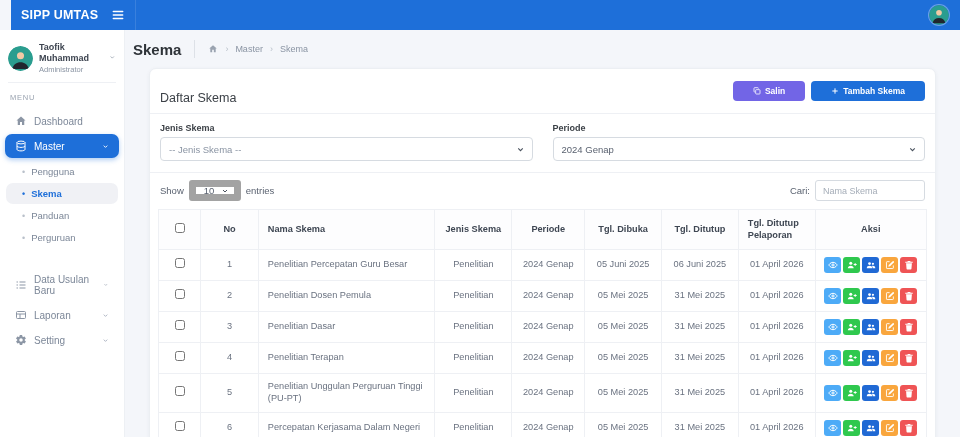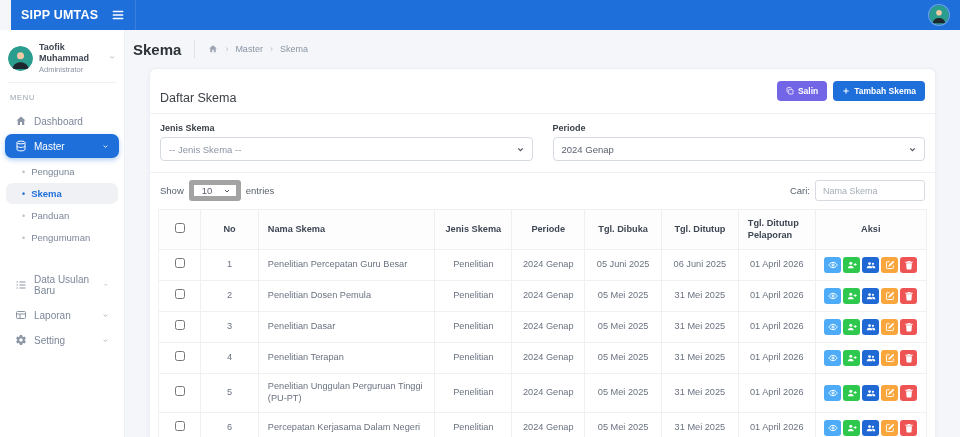--- a/index.html
+++ b/index.html
@@ -53,36 +53,36 @@
   .crumb-home{width:10px;height:10px;color:#9aa3b0;cursor:pointer;}
   .crumb-sep{color:#b9c0ca;font-size:9px;}
   .crumb{cursor:pointer;}
   .crumb.current{cursor:default;}
 
   .card{background:#fff;border:1px solid #eceff3;border-radius:7px;box-shadow:0 1px 4px rgba(40,50,70,.05);}
   .card-header{display:flex;align-items:center;justify-content:space-between;padding:8px 10px;border-bottom:1px solid #eef0f4;}
   .card-title{font-size:12.5px;color:#3c4147;margin-top:14px;}
   .header-buttons{display:flex;gap:6px;}
   .btn{display:inline-flex;align-items:center;gap:4px;border:none;border-radius:4px;color:#fff;
-       font-size:8.5px;font-weight:bold;padding:5px 9px;cursor:pointer;font-family:inherit;}
+       font-size:8.5px;font-weight:bold;padding:5px 20px;cursor:pointer;font-family:inherit;}
   .btn-copy{background:var(--purple);}
   .btn-add{background:var(--primary);}
   .btn .b-icon{width:8px;height:8px;}
 
   .filters{display:flex;gap:20px;padding:9px 10px 11px 10px;border-bottom:1px solid #eef0f4;}
   .filter-group{flex:1;}
   .filter-label{font-size:9px;font-weight:bold;color:#3c4147;margin-bottom:4px;}
   .select{position:relative;height:24px;border:1px solid #d6dbe1;border-radius:4px;display:flex;
           align-items:center;padding:0 22px 0 8px;font-size:9.5px;color:#5a6270;cursor:pointer;background:#fff;}
   .select.placeholder{color:#8a94a3;}
   .select .sel-caret{position:absolute;right:7px;width:9px;height:9px;color:#4a525e;}
 
   .controls{display:flex;align-items:center;justify-content:space-between;padding:7px 10px 6px 10px;}
   .show-group{display:flex;align-items:center;gap:5px;font-size:9.5px;color:#5a6270;}
-  .pagesize{position:relative;width:52px;height:21px;border:5px solid #a3a3a3;border-radius:3px;display:flex;
+  .pagesize{position:relative;width:52px;height:21px;border:7px solid #a3a3a3;border-radius:3px;display:flex;
             align-items:center;padding:0 18px 0 8px;font-size:9.5px;color:#5a6270;cursor:pointer;background:#fff;}
   .pagesize .sel-caret{position:absolute;right:5px;width:8px;height:8px;color:#4a525e;}
   .search-group{display:flex;align-items:center;gap:5px;font-size:9.5px;color:#5a6270;}
   .search-input{width:110px;height:21px;border:1px solid #d6dbe1;border-radius:3px;padding:0 7px;
                 font-size:9px;color:#5a6270;font-family:inherit;outline:none;}
   .search-input::placeholder{color:#a5adb8;}
 
   table{width:calc(100% - 16px);margin:2px 8px 0 8px;border-collapse:collapse;table-layout:fixed;}
   th,td{border:1px solid #eef0f4;font-size:9.2px;}
   th{padding:8px 6px;color:#3f4753;text-align:center;font-weight:bold;background:#fdfdfe;line-height:1.25;}
@@ -174,21 +174,21 @@
     <div class="submenu-item">
       <span>Pengguna</span>
     </div>
     <div class="submenu-item active">
       <span>Skema</span>
     </div>
     <div class="submenu-item">
       <span>Panduan</span>
     </div>
     <div class="submenu-item">
-      <span>Pengumuman</span>
+      <span>Perguruan</span>
     </div>
   </div>
 
   <div class="menu-gap"></div>
 
   <div class="menu-item">
     <span class="mi-icon">
       <svg viewBox="0 0 24 24" fill="none" stroke="currentColor" stroke-width="2.2">
           <path d="M9 6h12M9 12h12M9 18h12"></path>
           <circle cx="4.3" cy="6" r="1.3" fill="currentColor" stroke="none"></circle>

